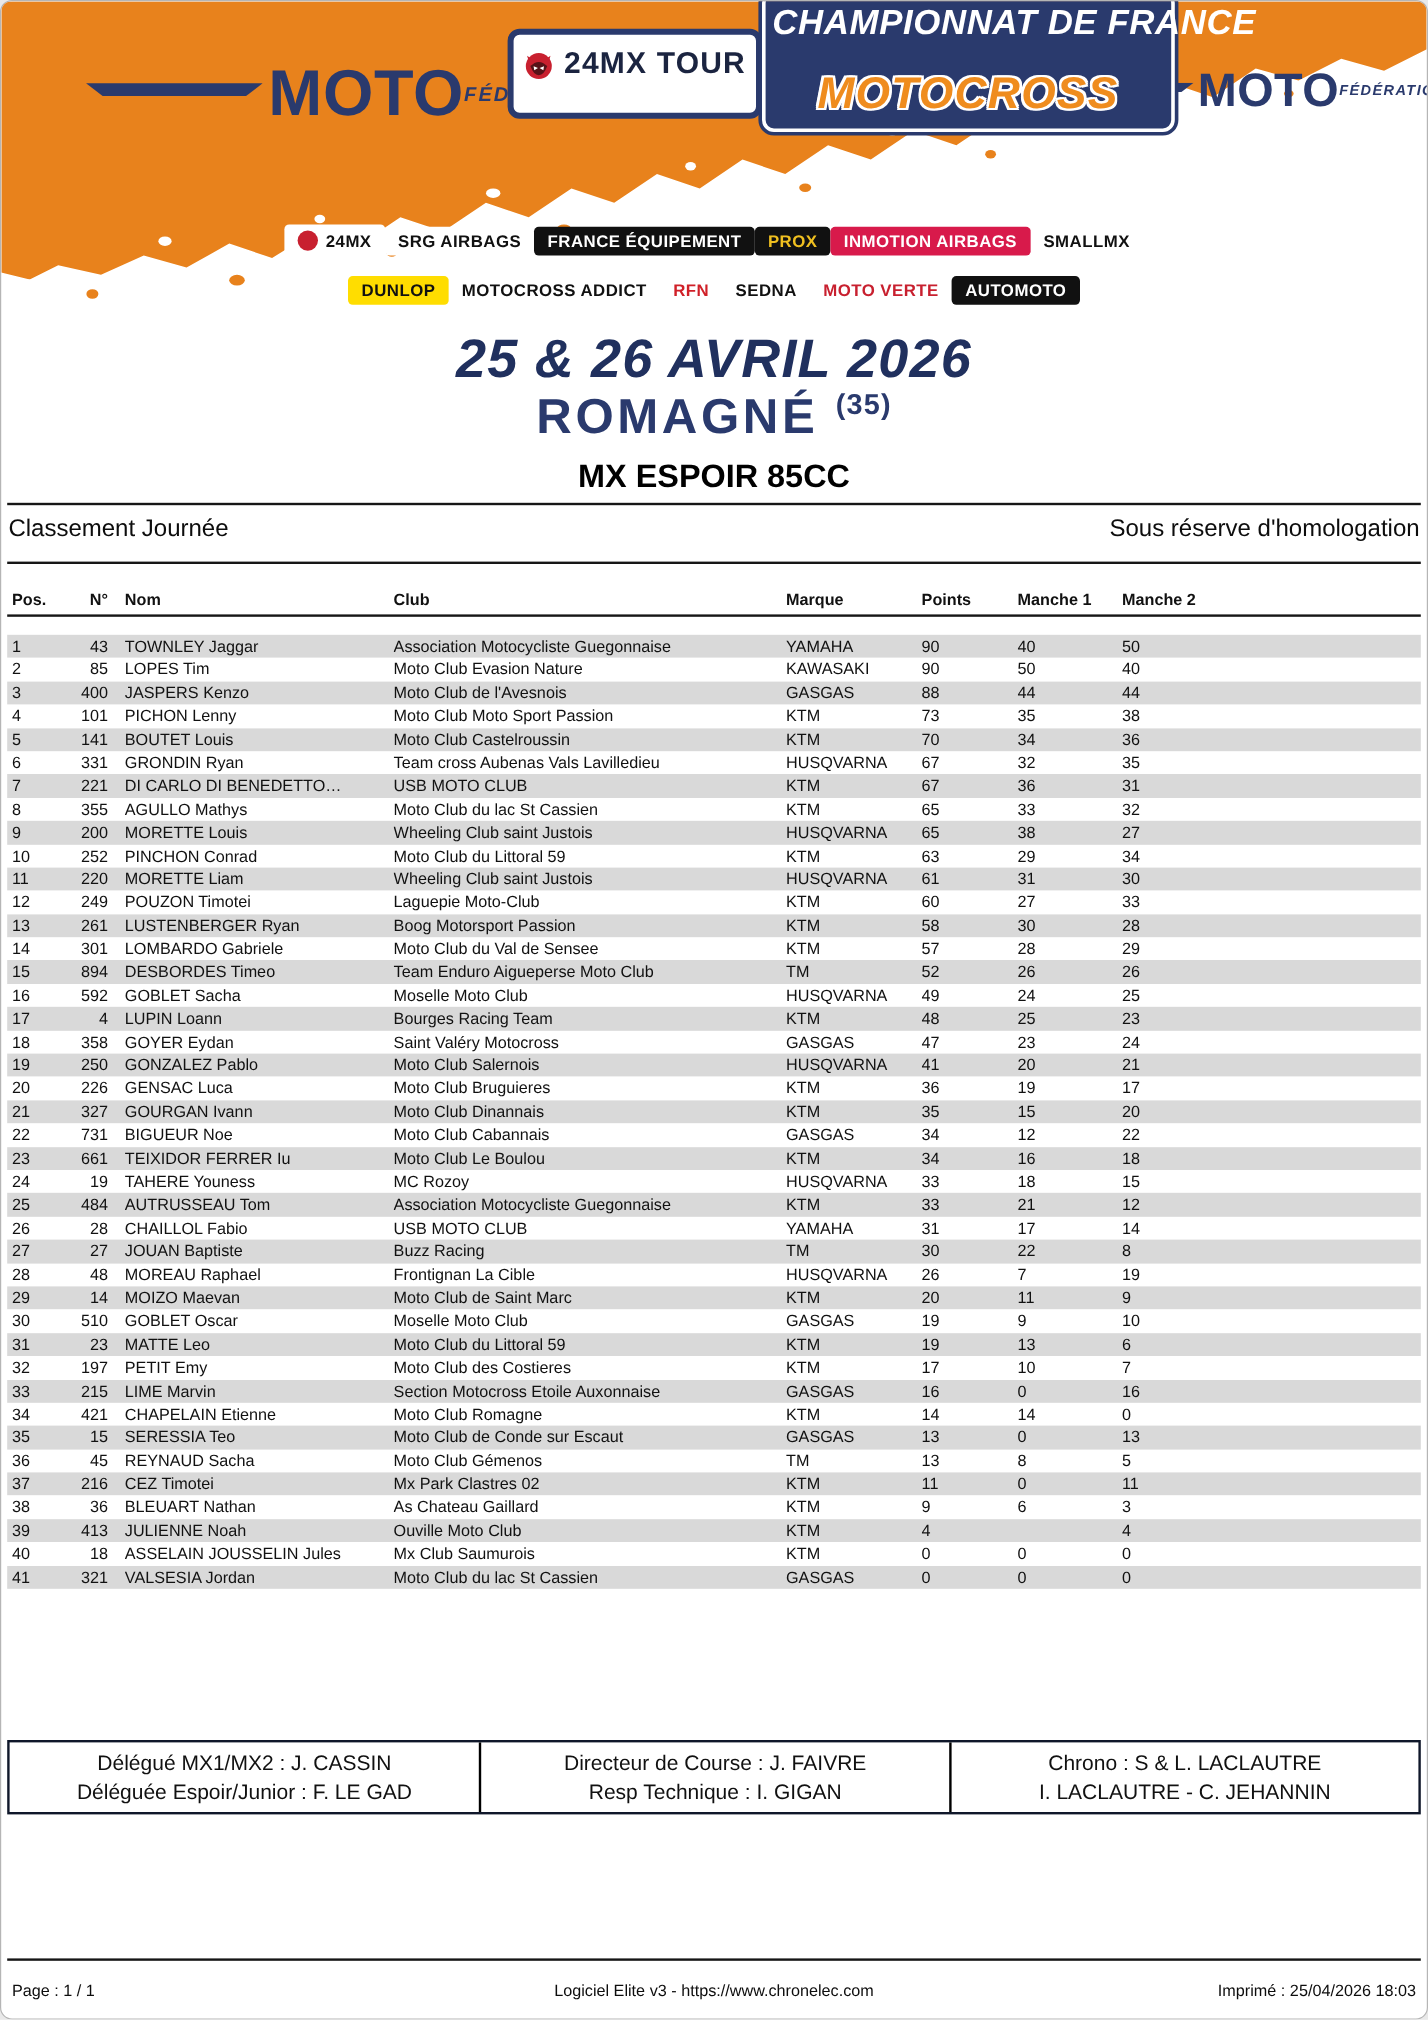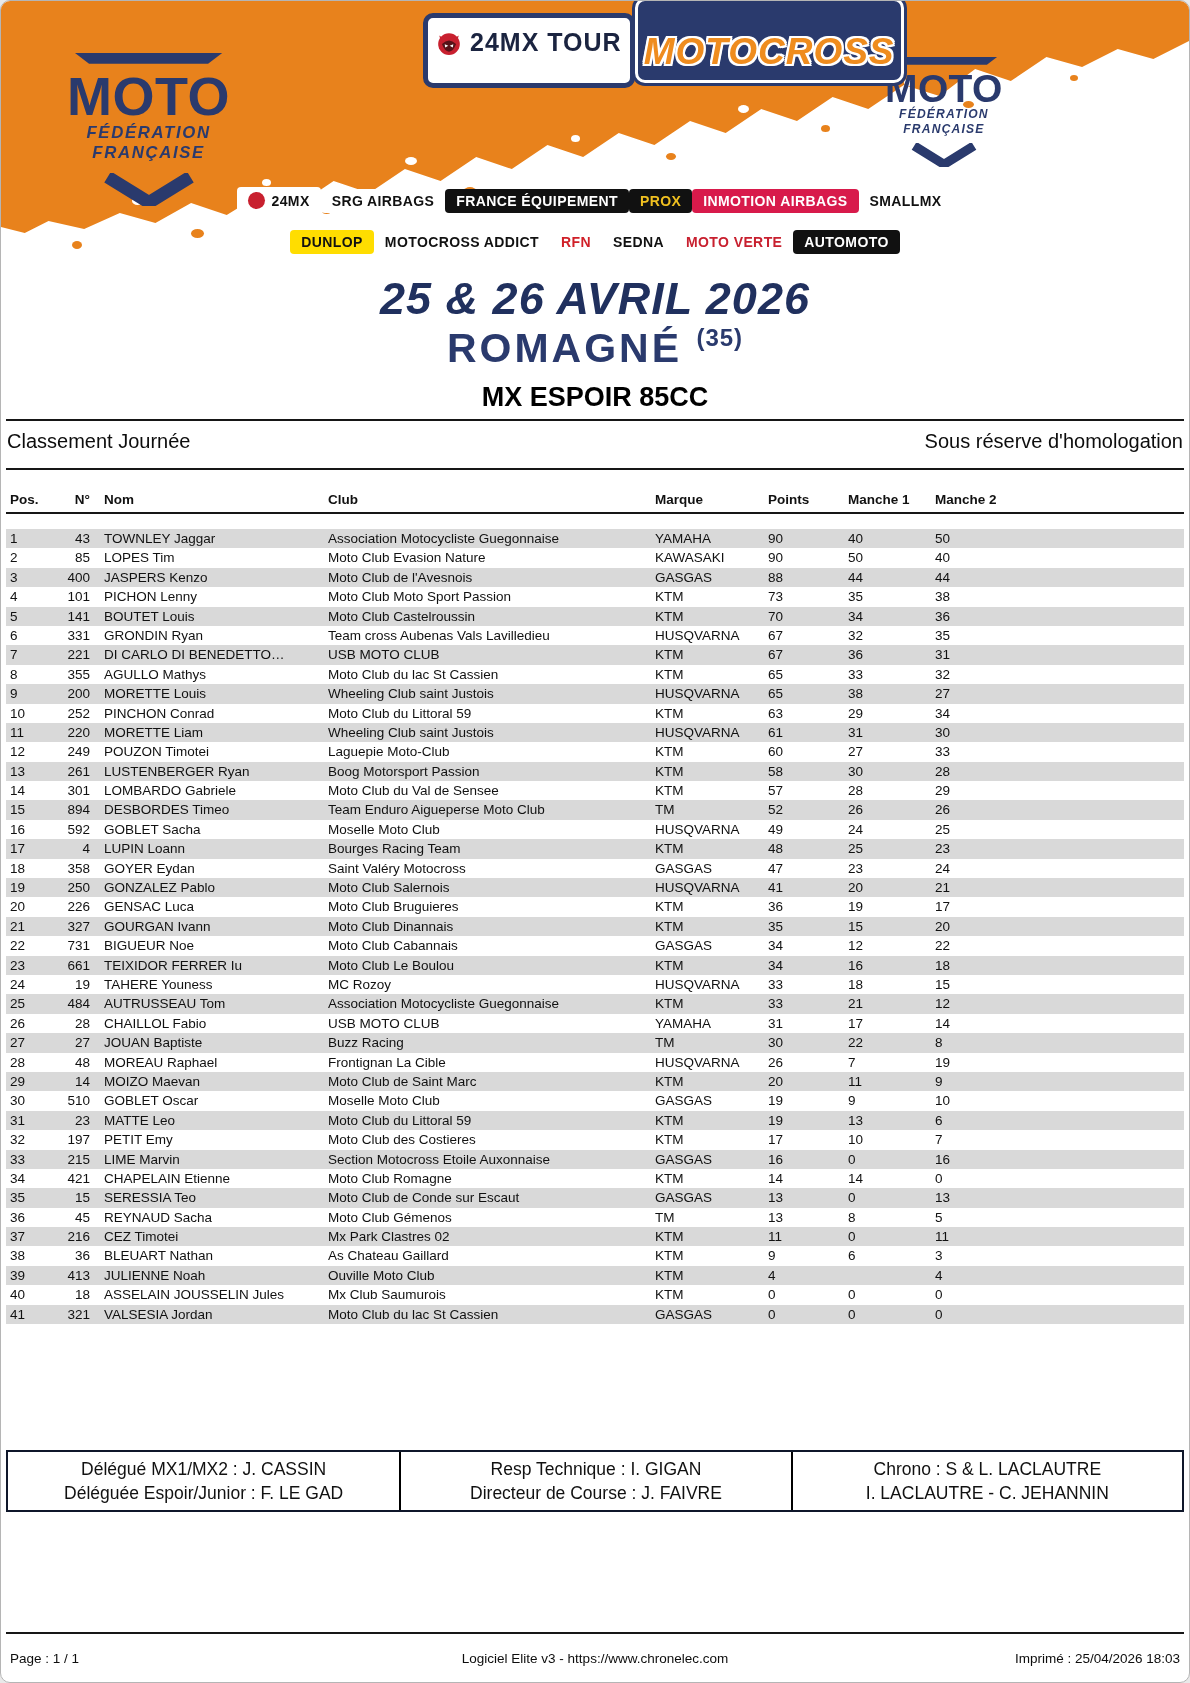--- a/index.html
+++ b/index.html
@@ -18,21 +18,21 @@
   .band{
     position:absolute;left:0;top:0;right:0;height:238px;background:var(--orange);
     clip-path:polygon(0 0,100% 0,100% 40px,97% 58px,94% 48px,91% 66px,88% 56px,85% 80px,
       82% 68px,79% 95px,76% 84px,73% 108px,70% 96px,67% 120px,64% 108px,61% 132px,
       58% 120px,55% 144px,52% 132px,49% 156px,46% 144px,43% 168px,40% 156px,37% 180px,
       34% 168px,31% 192px,28% 180px,25% 204px,22% 192px,19% 214px,16% 202px,13% 222px,
       10% 212px,7% 228px,4% 220px,2% 232px,0 226px);
   }
   .dot{position:absolute;border-radius:50%;}
   
-  .ffm{position:absolute;display:flex;flex-direction:column;align-items:center;color:var(--navy);text-align:center;}
+  .ffm{position:absolute;display:flex;align-items:center;color:var(--navy);text-align:center;}
   .ffm .bar{width:2.9em;height:0.2em;background:currentColor;clip-path:polygon(3% 0,97% 0,88% 100%,12% 100%);margin-bottom:0.14em;}
   .ffm .word{font-weight:900;font-size:1em;line-height:0.95;letter-spacing:0.01em;}
   .ffm .l1,.ffm .l2{font-weight:700;font-style:italic;font-size:0.31em;letter-spacing:0.1em;line-height:1.2;}
   .ffm .chev{width:2.0em;height:0.62em;margin-top:0.18em;}
   .ffm-left{left:66px;top:52px;font-size:54px;}
   .ffm-right{left:884px;top:56px;font-size:39px;}
   
   .banner{position:absolute;left:50%;top:12px;transform:translateX(-50%);width:344px;display:flex;flex-direction:row;align-items:center;}
   .banner .plate{
     background:#fff;border:5px solid var(--navy);border-radius:10px;
@@ -136,20 +136,21 @@
           <path d="M3 5 L9 9 L5 12 Z" fill="#c8202f"></path>
           <path d="M21 5 L15 9 L19 12 Z" fill="#c8202f"></path>
           <circle cx="12" cy="13" r="10" fill="#c8202f"></circle>
           <path d="M5.5 13 q6.5 -6.5 13 0 q-2.5 7 -6.5 7 q-4 0 -6.5 -7" fill="#571218"></path>
           <path d="M8 13.2 l3.4 1.3 -2.9 1.6 Z" fill="#fff"></path>
           <path d="M16 13.2 l-3.4 1.3 2.9 1.6 Z" fill="#fff"></path>
         </svg>
         <span class="tour">24MX TOUR</span>
       </div>
       <div class="bandline">
+        <div class="bl1">CHAMPIONNAT DE FRANCE</div>
         <div class="bl2">MOTOCROSS</div>
       </div>
       <svg class="tail" viewBox="0 0 140 52">
         <polyline points="14,4 70,44 126,4" fill="none" stroke="#2a3a6d" stroke-width="17"></polyline>
         <polyline points="40,2 70,24 100,2" fill="none" stroke="#ffffff" stroke-width="7"></polyline>
       </svg>
     </div>
 
     <div class="sponsors row1">
         <span class="sp" style="background: rgb(255, 255, 255); color: rgb(17, 17, 17);">
@@ -674,22 +675,22 @@
         <span class="c8">0</span>
       </div>
     </div>
 
   <div class="officials">
     <div class="ocell">
       <div>Délégué MX1/MX2 : J. CASSIN</div>
       <div>Déléguée Espoir/Junior : F. LE GAD</div>
     </div>
     <div class="ocell">
+      <div>Directeur de Course : J. FAIVRE</div>
       <div>Resp Technique : I. GIGAN</div>
-      <div>Directeur de Course : J. FAIVRE</div>
     </div>
     <div class="ocell">
       <div>Chrono : S &amp; L. LACLAUTRE</div>
       <div>I. LACLAUTRE - C. JEHANNIN</div>
     </div>
   </div>
 
   <div class="footrule"></div>
   <div class="pagefooter">
     <span class="pf">Page : 1 / 1</span>

